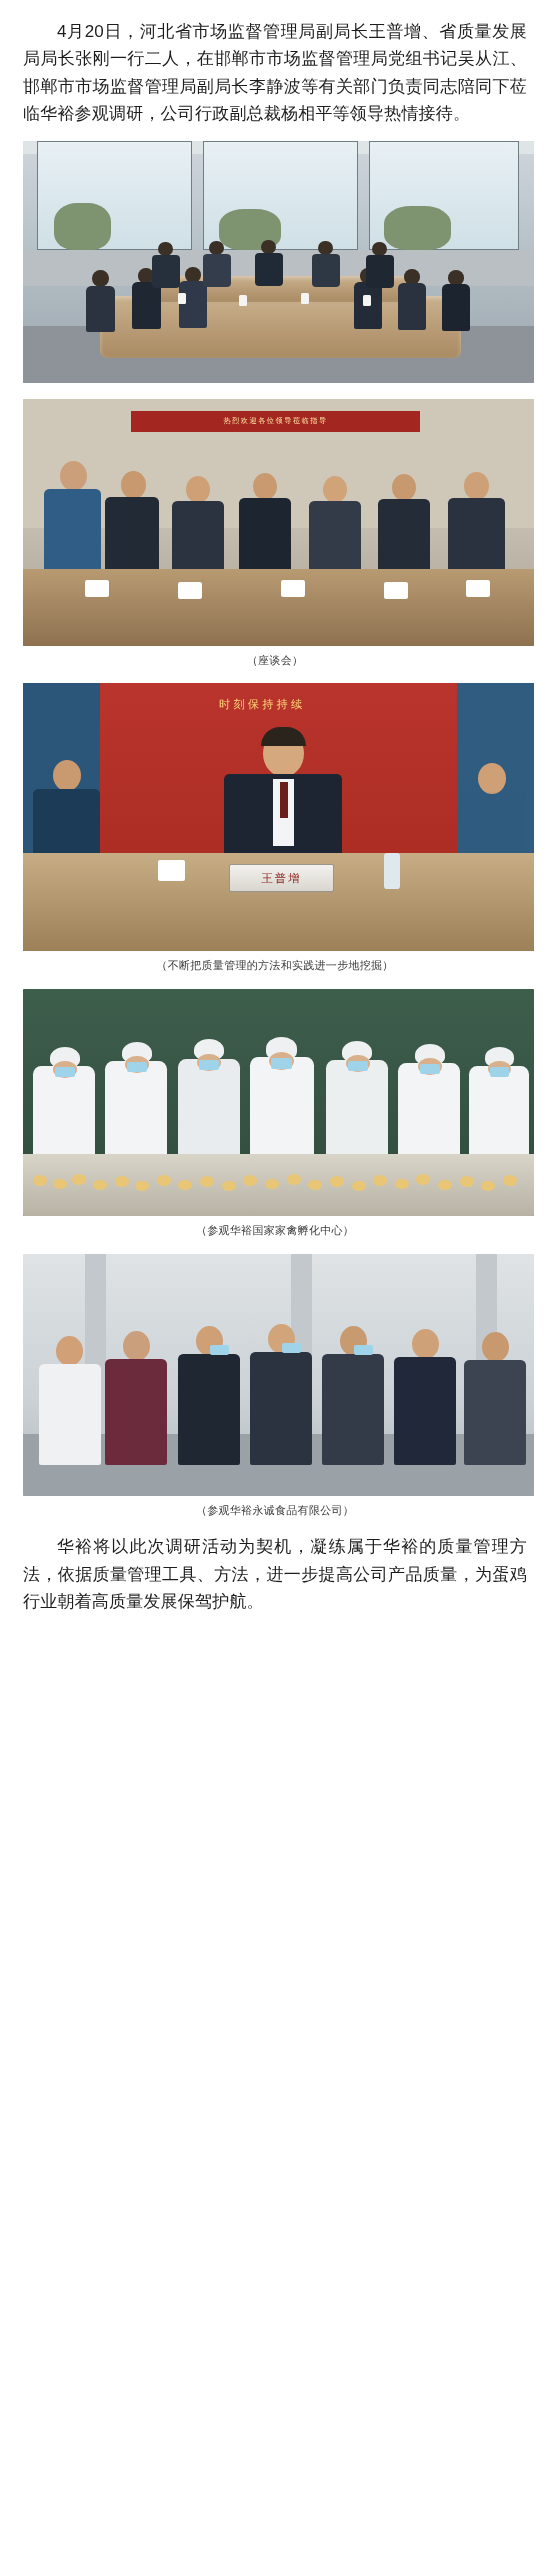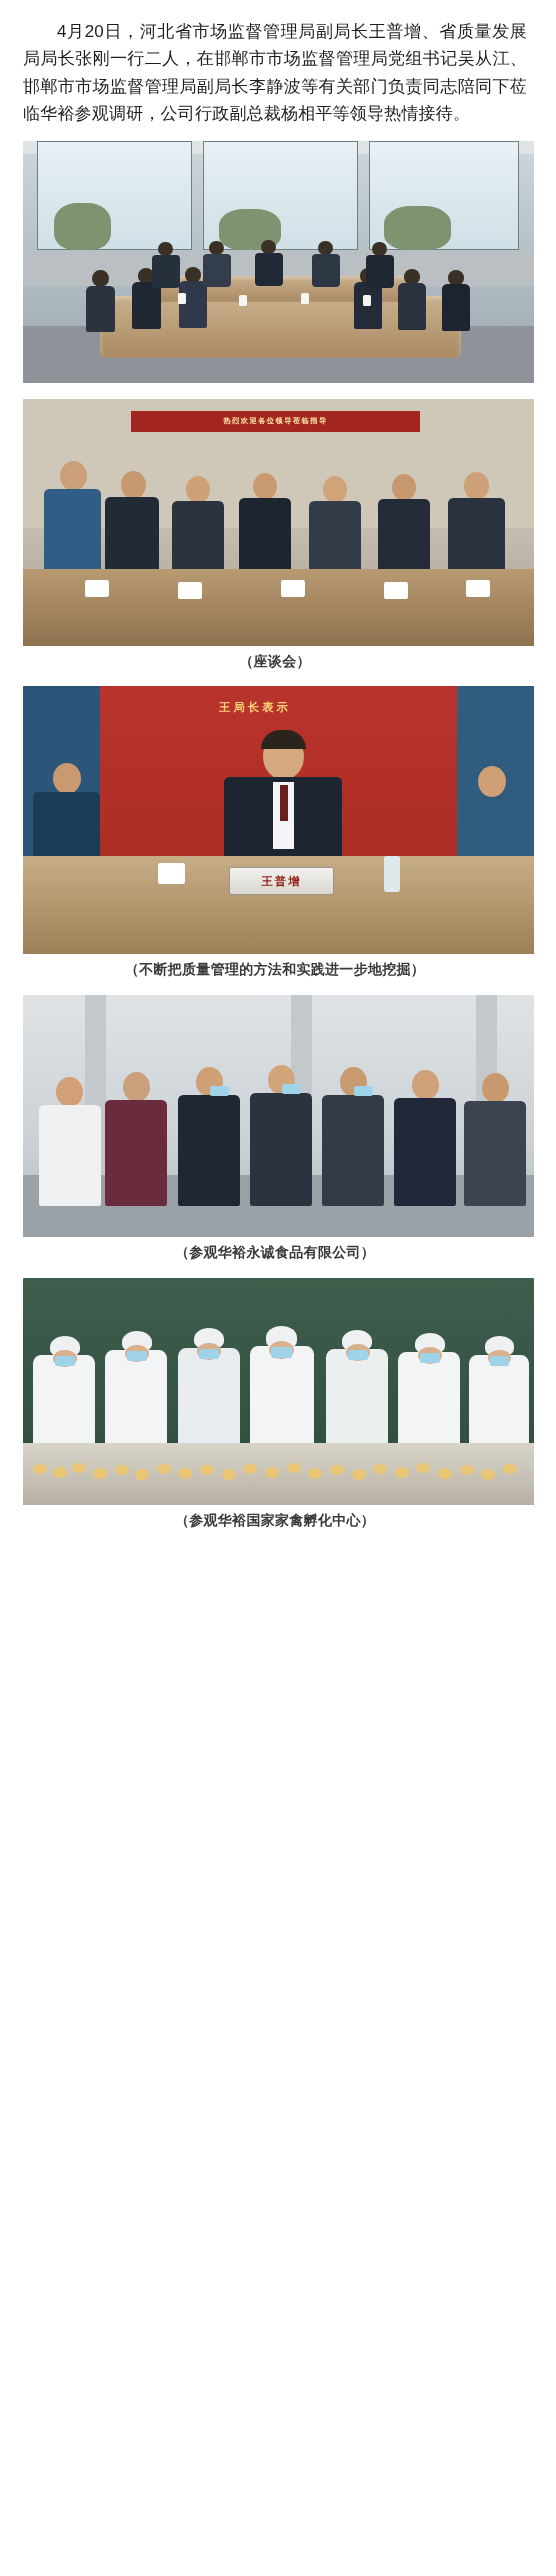--- a/index.html
+++ b/index.html
@@ -23,31 +23,30 @@
     line-height: 1.62;
     text-align: justify;
     text-justify: inter-ideograph;
     text-indent: 2em;
     color: #1d1d1d;
     margin: 0 0 13.4px 0;
     letter-spacing: 0.2px;
   }
   .figure {
     margin: 0 0 4.1px 0;
-    font-weight: bold;
   }
   .photo {
     width: 511px;
     display: block;
     border-radius: 1px;
     overflow: hidden;
     position: relative;
   }
   .caption {
-    font-size: 14px;
+    font-size: 11px;
     color: #3a3a3a;
     text-align: center;
     margin: 7.2px 0 15.5px 0;
     letter-spacing: 0.3px;
   }
 
   
   .scene {
     position: relative;
     width: 100%;
@@ -217,21 +216,21 @@
       </div>
     </div>
     <div class="caption">（座谈会）</div>
   </div>
 
   <div class="figure">
     <div class="photo p3">
       <div class="scene">
         <div class="sidepanel" style="left:0; width:77px;"></div>
         <div class="sidepanel" style="right:0; width:77px; background:#2f5c7f;"></div>
-        <div class="goldtext" style="left:196px; top:13.4px;">王局长表示</div>
+        <div class="goldtext" style="left:196px; top:13.4px;">时刻保持持续</div>
 
         <div class="person" style="left:10.3px; top:77px; width:67px; height:124px;">
           <div class="head" style="left:19.6px; top:0; width:28px; height:31px; background:#c99a70;"></div>
           <div class="body" style="left:0; top:29px; width:67px; height:95px; background:#1b3b57;"></div>
         </div>
         <div class="person" style="right:8.2px; top:80px; width:67px; height:122px;">
           <div class="head" style="left:19.6px; top:0; width:28px; height:31px; background:#cfa076;"></div>
           <div class="body" style="left:0; top:29px; width:67px; height:93px; background:#26456108;"></div>
         </div>
 
@@ -245,65 +244,20 @@
 
         <div class="deskfront"></div>
         <div class="nameplate" style="left:206px; top:181px; width:103px; height:26px;">王普增</div>
         <div class="abs" style="left:361px; top:170px; width:15.5px; height:36px; background:#dfe8ec; border-radius:3.1px;"></div>
         <div class="abs" style="left:135px; top:177px; width:27px; height:20.6px; background:#ffffff; border-radius:2.1px;"></div>
       </div>
     </div>
     <div class="caption">（不断把质量管理的方法和实践进一步地挖掘）</div>
   </div>
 
-
-  <div class="figure">
-    <div class="photo p4">
-      <div class="scene">
-        <div class="pillar" style="left:62px;"></div>
-        <div class="pillar" style="left:268px;"></div>
-        <div class="pillar" style="left:453px;"></div>
-        <div class="floorline"></div>
-
-        <div class="person" style="left:15.5px; top:82px; width:62px; height:129px;">
-          <div class="head" style="left:17.5px; top:0; width:27px; height:30px; background:#d2a077;"></div>
-          <div class="body" style="left:0; top:28px; width:62px; height:101px; background:#f0f1f3;"></div>
-        </div>
-        <div class="person" style="left:82px; top:77px; width:62px; height:134px;">
-          <div class="head" style="left:17.5px; top:0; width:27px; height:30px; background:#caa07c;"></div>
-          <div class="body" style="left:0; top:28px; width:62px; height:106px; background:#6b2b3c;"></div>
-        </div>
-        <div class="person" style="left:155px; top:72px; width:62px; height:139px;">
-          <div class="head" style="left:17.5px; top:0; width:27px; height:30px; background:#cf9f76;"></div>
-          <div class="body" style="left:0; top:28px; width:62px; height:111px; background:#1f2733;"></div>
-        </div>
-        <div class="person" style="left:227px; top:70px; width:62px; height:141px;">
-          <div class="head" style="left:17.5px; top:0; width:27px; height:30px; background:#d2a479;"></div>
-          <div class="body" style="left:0; top:28px; width:62px; height:113px; background:#2b3240;"></div>
-        </div>
-        <div class="person" style="left:299px; top:72px; width:62px; height:139px;">
-          <div class="head" style="left:17.5px; top:0; width:27px; height:30px; background:#c89a70;"></div>
-          <div class="body" style="left:0; top:28px; width:62px; height:111px; background:#333b49;"></div>
-        </div>
-        <div class="person" style="left:371px; top:75px; width:62px; height:136px;">
-          <div class="head" style="left:17.5px; top:0; width:27px; height:30px; background:#cfa178;"></div>
-          <div class="body" style="left:0; top:28px; width:62px; height:108px; background:#20283a;"></div>
-        </div>
-        <div class="person" style="left:441px; top:78px; width:62px; height:133px;">
-          <div class="head" style="left:17.5px; top:0; width:27px; height:30px; background:#c8996f;"></div>
-          <div class="body" style="left:0; top:28px; width:62px; height:105px; background:#3b4450;"></div>
-        </div>
-
-        <div class="mask" style="left:187px; top:91px; width:18.5px; height:10.3px;"></div>
-        <div class="mask" style="left:259px; top:89px; width:18.5px; height:10.3px;"></div>
-        <div class="mask" style="left:331px; top:91px; width:18.5px; height:10.3px;"></div>
-      </div>
-    </div>
-    <div class="caption">（参观华裕永诚食品有限公司）</div>
-  </div>
 
   <div class="figure">
     <div class="photo p5">
       <div class="scene">
         <div class="coat" style="left:10.3px; top:77px; width:62px; height:118px;"></div>
         <div class="cap" style="left:27px; top:58px; width:30px; height:21.6px;"></div>
         <div class="face" style="left:30px; top:72px; width:24px; height:17.5px;"></div>
         <div class="mask" style="left:32px; top:78px; width:19.6px; height:10.3px;"></div>
 
         <div class="coat" style="left:82px; top:72px; width:62px; height:124px;"></div>
@@ -360,15 +314,61 @@
           <div class="egg" style="left:410px; top:6.2px;"></div>
           <div class="egg" style="left:432px; top:3.1px;"></div>
           <div class="egg" style="left:453px; top:7.2px;"></div>
           <div class="egg" style="left:475px; top:2.1px;"></div>
         </div>
       </div>
     </div>
     <div class="caption">（参观华裕国家家禽孵化中心）</div>
   </div>
 
+  <div class="figure">
+    <div class="photo p4">
+      <div class="scene">
+        <div class="pillar" style="left:62px;"></div>
+        <div class="pillar" style="left:268px;"></div>
+        <div class="pillar" style="left:453px;"></div>
+        <div class="floorline"></div>
+
+        <div class="person" style="left:15.5px; top:82px; width:62px; height:129px;">
+          <div class="head" style="left:17.5px; top:0; width:27px; height:30px; background:#d2a077;"></div>
+          <div class="body" style="left:0; top:28px; width:62px; height:101px; background:#f0f1f3;"></div>
+        </div>
+        <div class="person" style="left:82px; top:77px; width:62px; height:134px;">
+          <div class="head" style="left:17.5px; top:0; width:27px; height:30px; background:#caa07c;"></div>
+          <div class="body" style="left:0; top:28px; width:62px; height:106px; background:#6b2b3c;"></div>
+        </div>
+        <div class="person" style="left:155px; top:72px; width:62px; height:139px;">
+          <div class="head" style="left:17.5px; top:0; width:27px; height:30px; background:#cf9f76;"></div>
+          <div class="body" style="left:0; top:28px; width:62px; height:111px; background:#1f2733;"></div>
+        </div>
+        <div class="person" style="left:227px; top:70px; width:62px; height:141px;">
+          <div class="head" style="left:17.5px; top:0; width:27px; height:30px; background:#d2a479;"></div>
+          <div class="body" style="left:0; top:28px; width:62px; height:113px; background:#2b3240;"></div>
+        </div>
+        <div class="person" style="left:299px; top:72px; width:62px; height:139px;">
+          <div class="head" style="left:17.5px; top:0; width:27px; height:30px; background:#c89a70;"></div>
+          <div class="body" style="left:0; top:28px; width:62px; height:111px; background:#333b49;"></div>
+        </div>
+        <div class="person" style="left:371px; top:75px; width:62px; height:136px;">
+          <div class="head" style="left:17.5px; top:0; width:27px; height:30px; background:#cfa178;"></div>
+          <div class="body" style="left:0; top:28px; width:62px; height:108px; background:#20283a;"></div>
+        </div>
+        <div class="person" style="left:441px; top:78px; width:62px; height:133px;">
+          <div class="head" style="left:17.5px; top:0; width:27px; height:30px; background:#c8996f;"></div>
+          <div class="body" style="left:0; top:28px; width:62px; height:105px; background:#3b4450;"></div>
+        </div>
+
+        <div class="mask" style="left:187px; top:91px; width:18.5px; height:10.3px;"></div>
+        <div class="mask" style="left:259px; top:89px; width:18.5px; height:10.3px;"></div>
+        <div class="mask" style="left:331px; top:91px; width:18.5px; height:10.3px;"></div>
+      </div>
+    </div>
+    <div class="caption">（参观华裕永诚食品有限公司）</div>
+  </div>
+
+  <p class="para">华裕将以此次调研活动为契机，凝练属于华裕的质量管理方法，依据质量管理工具、方法，进一步提高公司产品质量，为蛋鸡行业朝着高质量发展保驾护航。</p>
 
 </div>
 
 
 </body></html>

